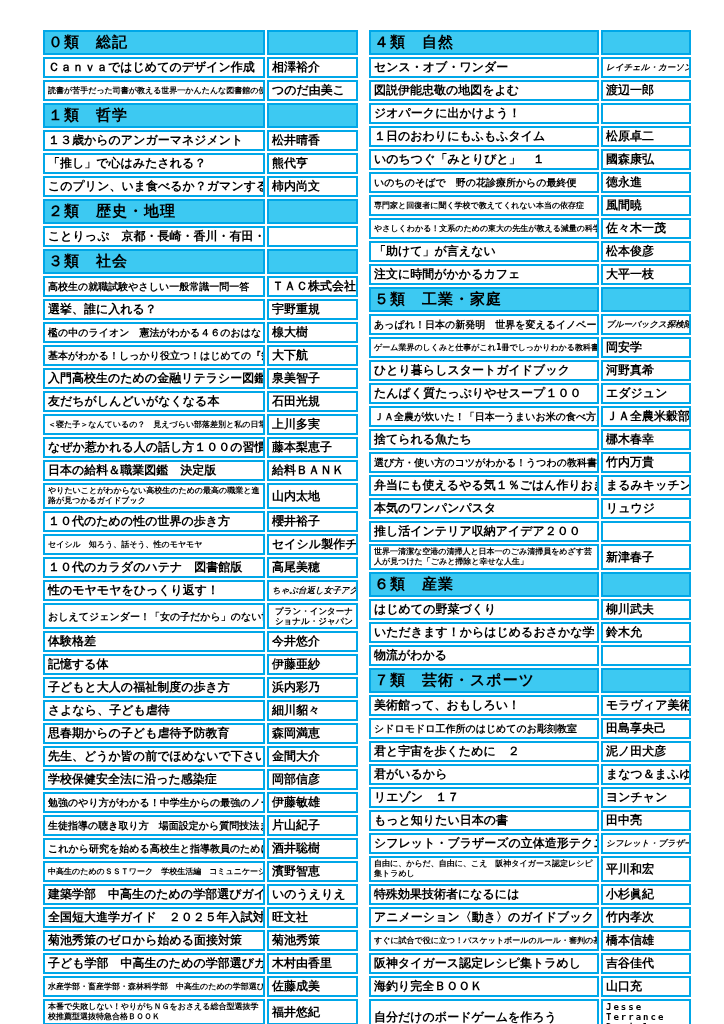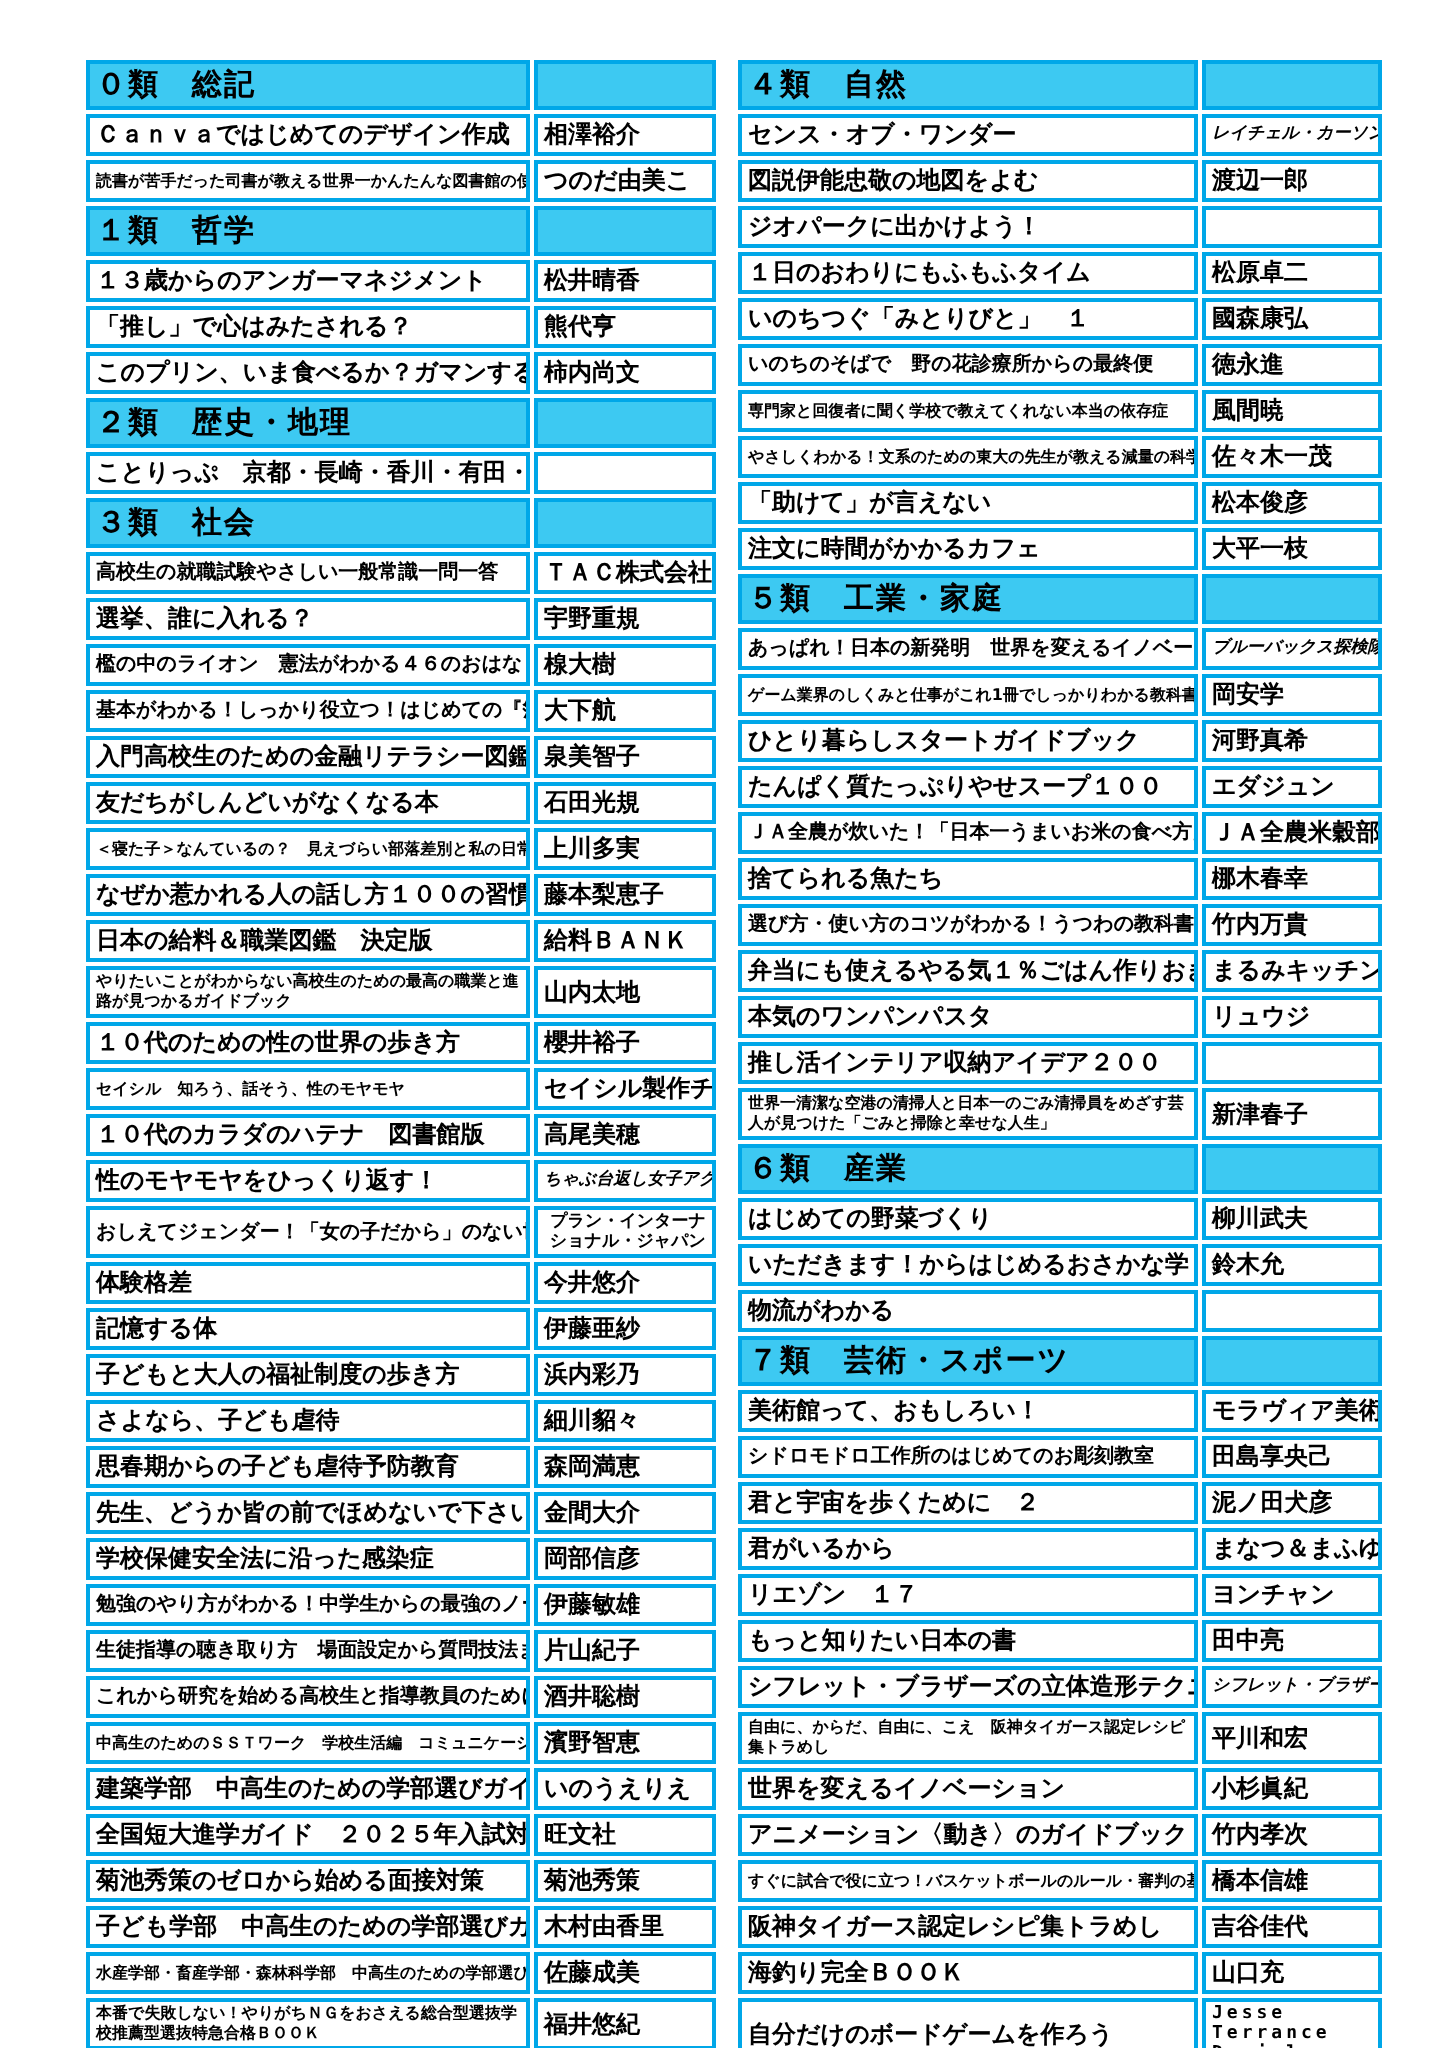--- a/index.html
+++ b/index.html
@@ -382,21 +382,21 @@
           </tr>
           <tr>
             <td class="t s-n">シフレット・ブラザーズの立体造形テクニック</td>
             <td class="a s-s">シフレット・ブラザーズ</td>
           </tr>
           <tr>
             <td class="t s-s2">自由に、からだ、自由に、こえ　阪神タイガース認定レシピ集トラめし</td>
             <td class="a s-n">平川和宏</td>
           </tr>
           <tr>
-            <td class="t s-n">世界を変えるイノベーション</td>
+            <td class="t s-n">特殊効果技術者になるには</td>
             <td class="a s-n">小杉眞紀</td>
           </tr>
           <tr>
             <td class="t s-n">アニメーション〈動き〉のガイドブック</td>
             <td class="a s-n">竹内孝次</td>
           </tr>
           <tr>
             <td class="t s-s">すぐに試合で役に立つ！バスケットボールのルール・審判の基本</td>
             <td class="a s-n">橋本信雄</td>
           </tr>

